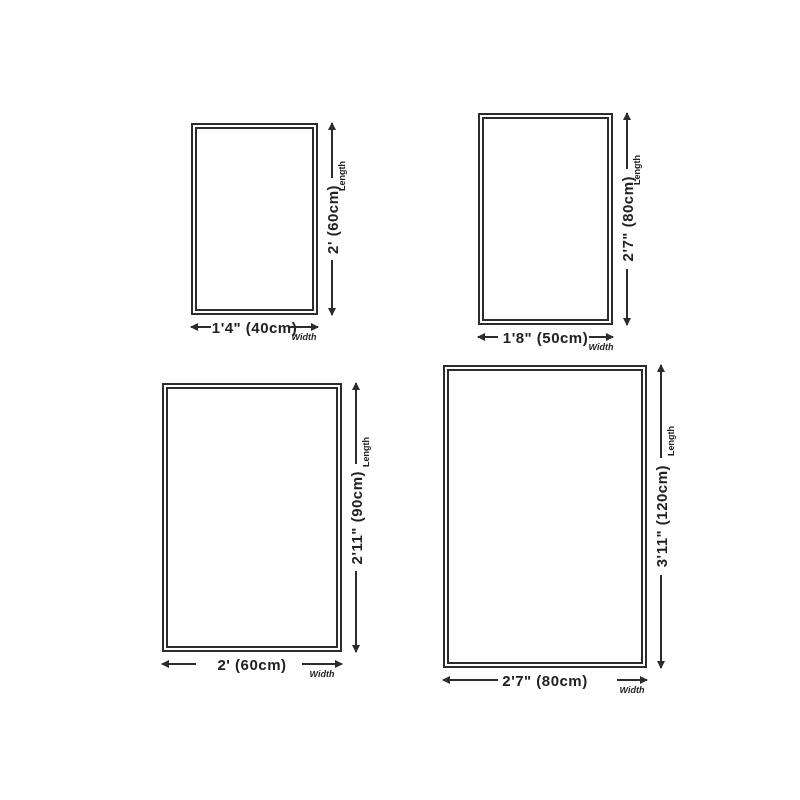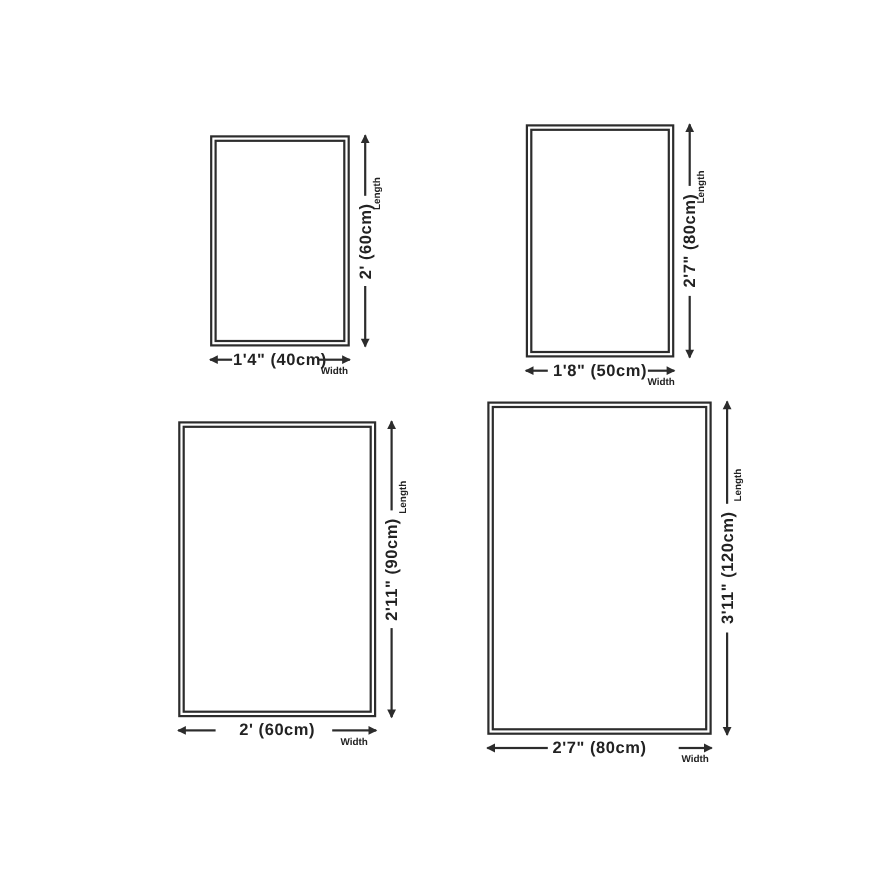--- a/index.html
+++ b/index.html
@@ -37,21 +37,21 @@
   .hseg.left{left:0;width:var(--la);}
   .hseg.left::before{content:"";position:absolute;left:-1px;top:50%;transform:translateY(-50%);
         border-top:4px solid transparent;border-bottom:4px solid transparent;border-right:8px solid var(--line);}
   .hseg.right{right:0;width:var(--ra);}
   .hseg.right::after{content:"";position:absolute;right:-1px;top:50%;transform:translateY(-50%);
         border-top:4px solid transparent;border-bottom:4px solid transparent;border-left:8px solid var(--line);}
   .hlabel{position:absolute;left:0;right:0;top:50%;transform:translateY(-50%);
         text-align:center;font-size:15px;font-weight:bold;letter-spacing:0.5px;
         white-space:nowrap;color:var(--text);}
   .width-caption{position:absolute;top:calc(50% + 5px);right:calc(var(--ra) / 2);
-        transform:translateX(50%);font-size:9px;font-weight:bold;white-space:nowrap;color:var(--text);}
+        transform:translateX(50%);font-size:9px;font-weight:bold;white-space:nowrap;color:var(--text);font-style:italic;}
 
   
   .d1{left:191px;top:123px;--rw:127px;--rh:192px;--la:20px;--ra:28px;}
   .d2{left:478px;top:113px;--rw:135px;--rh:212px;--la:20px;--ra:24px;}
   .d3{left:162px;top:383px;--rw:180px;--rh:269px;--la:34px;--ra:40px;}
   .d4{left:443px;top:365px;--rw:204px;--rh:303px;--la:55px;--ra:30px;}
 </style>
 </head>
 <body>
 

